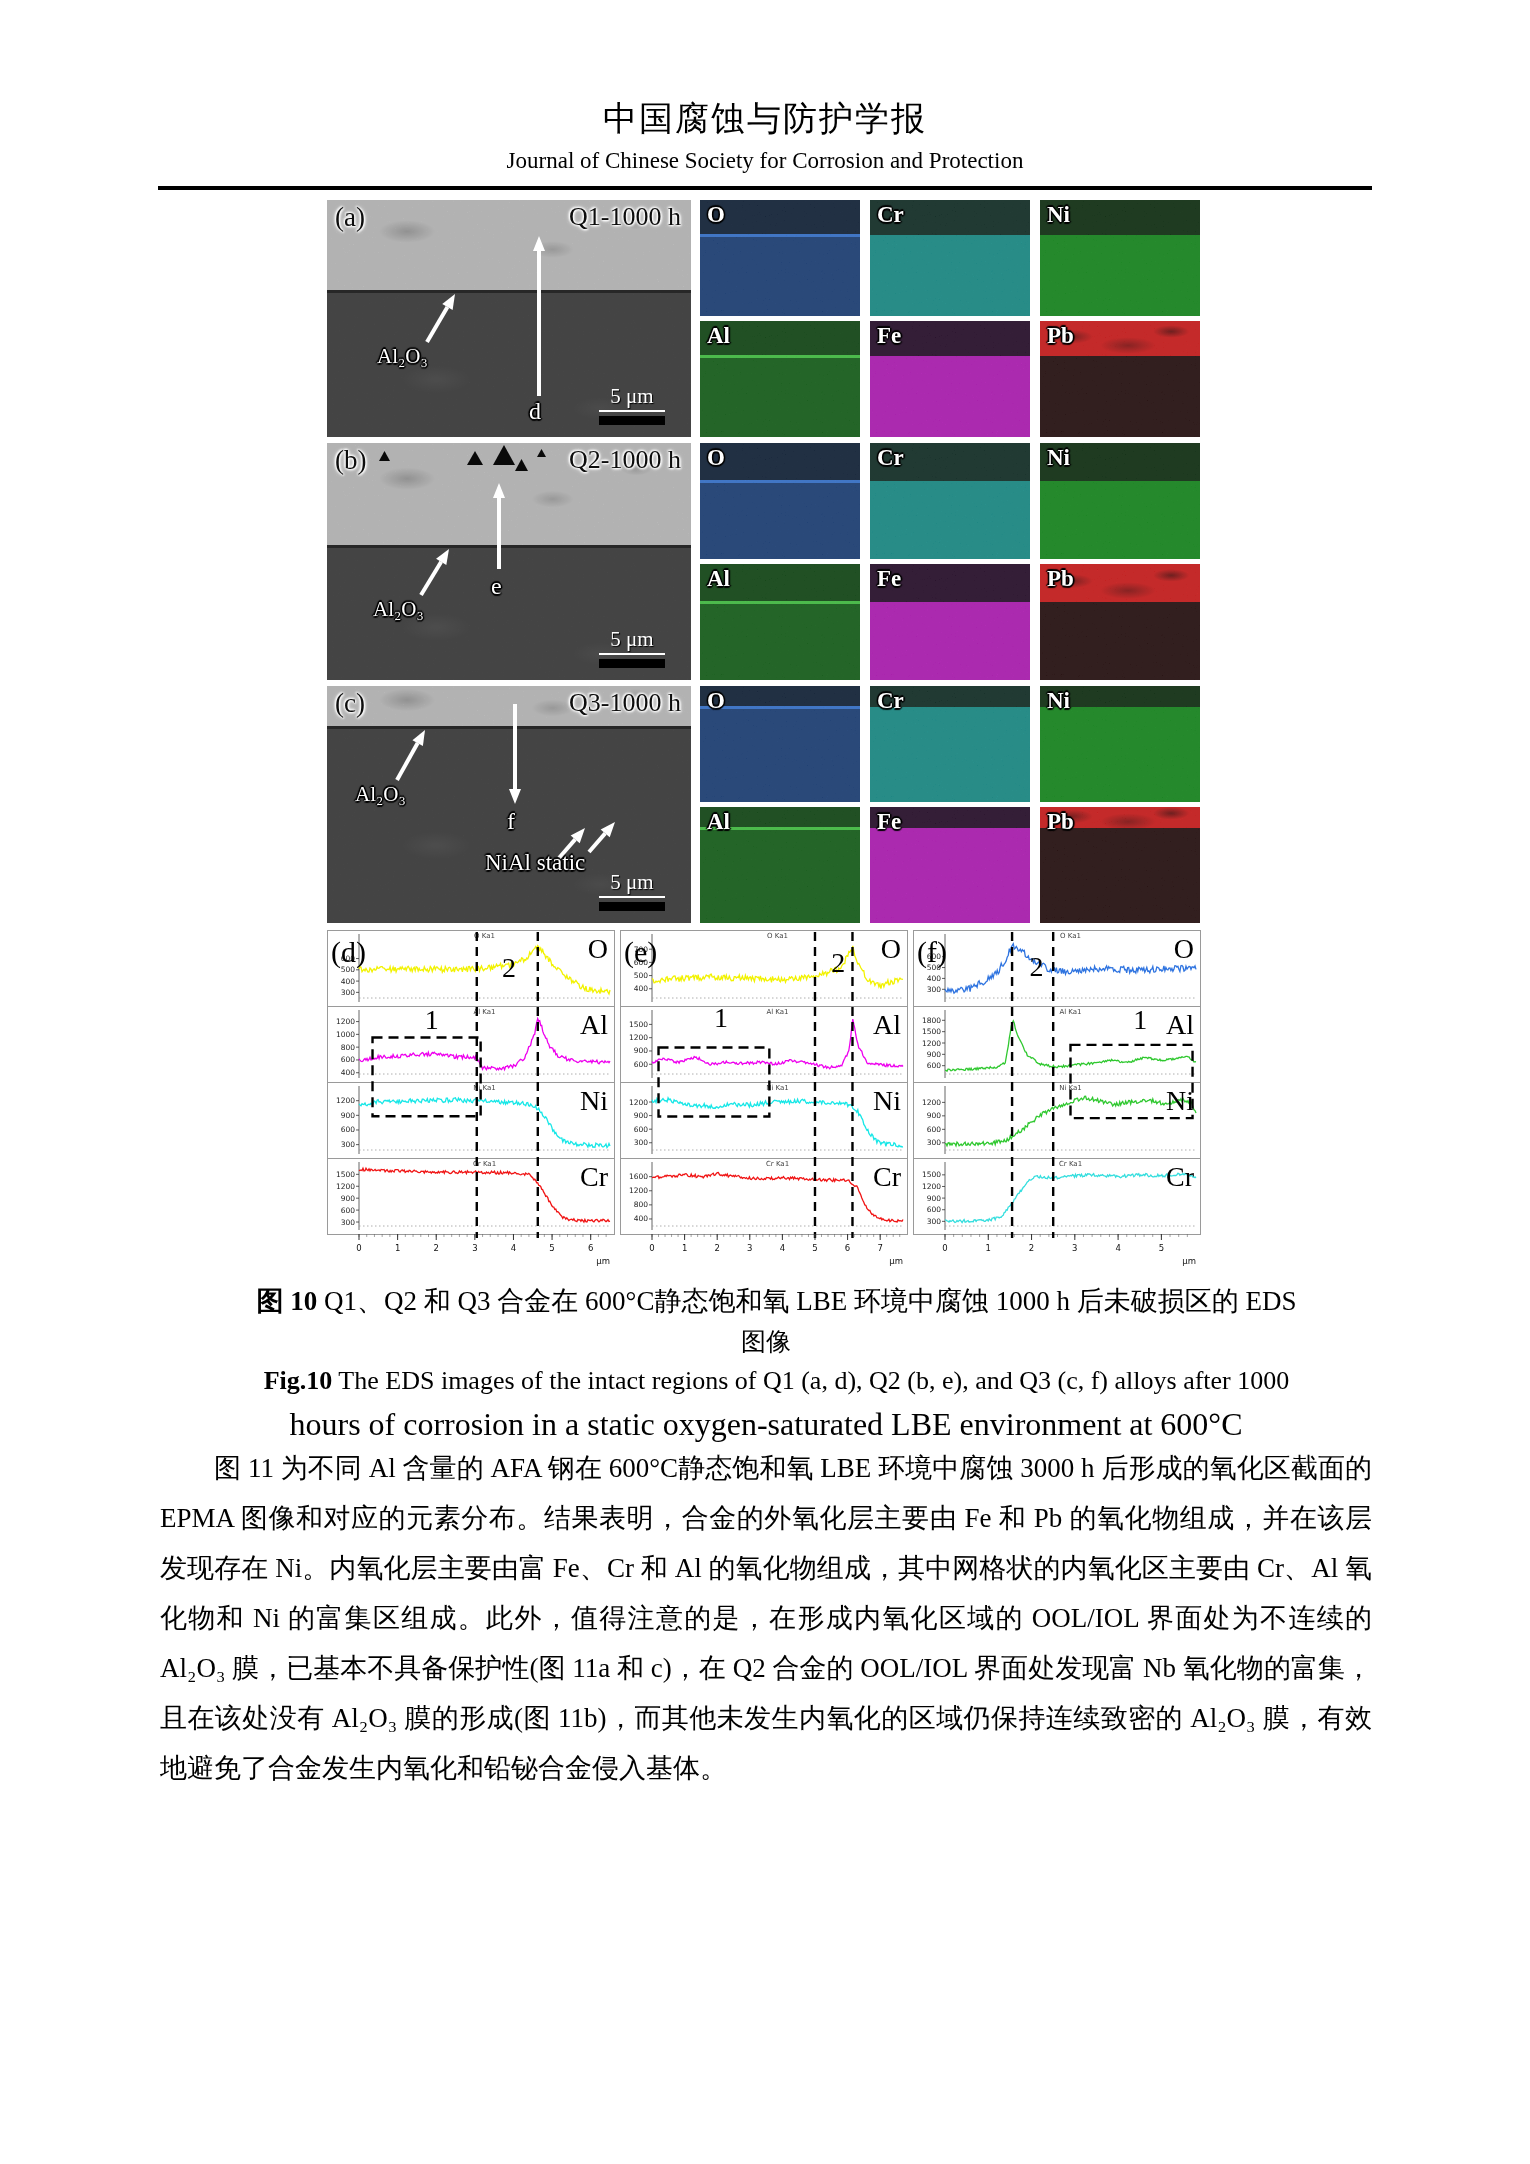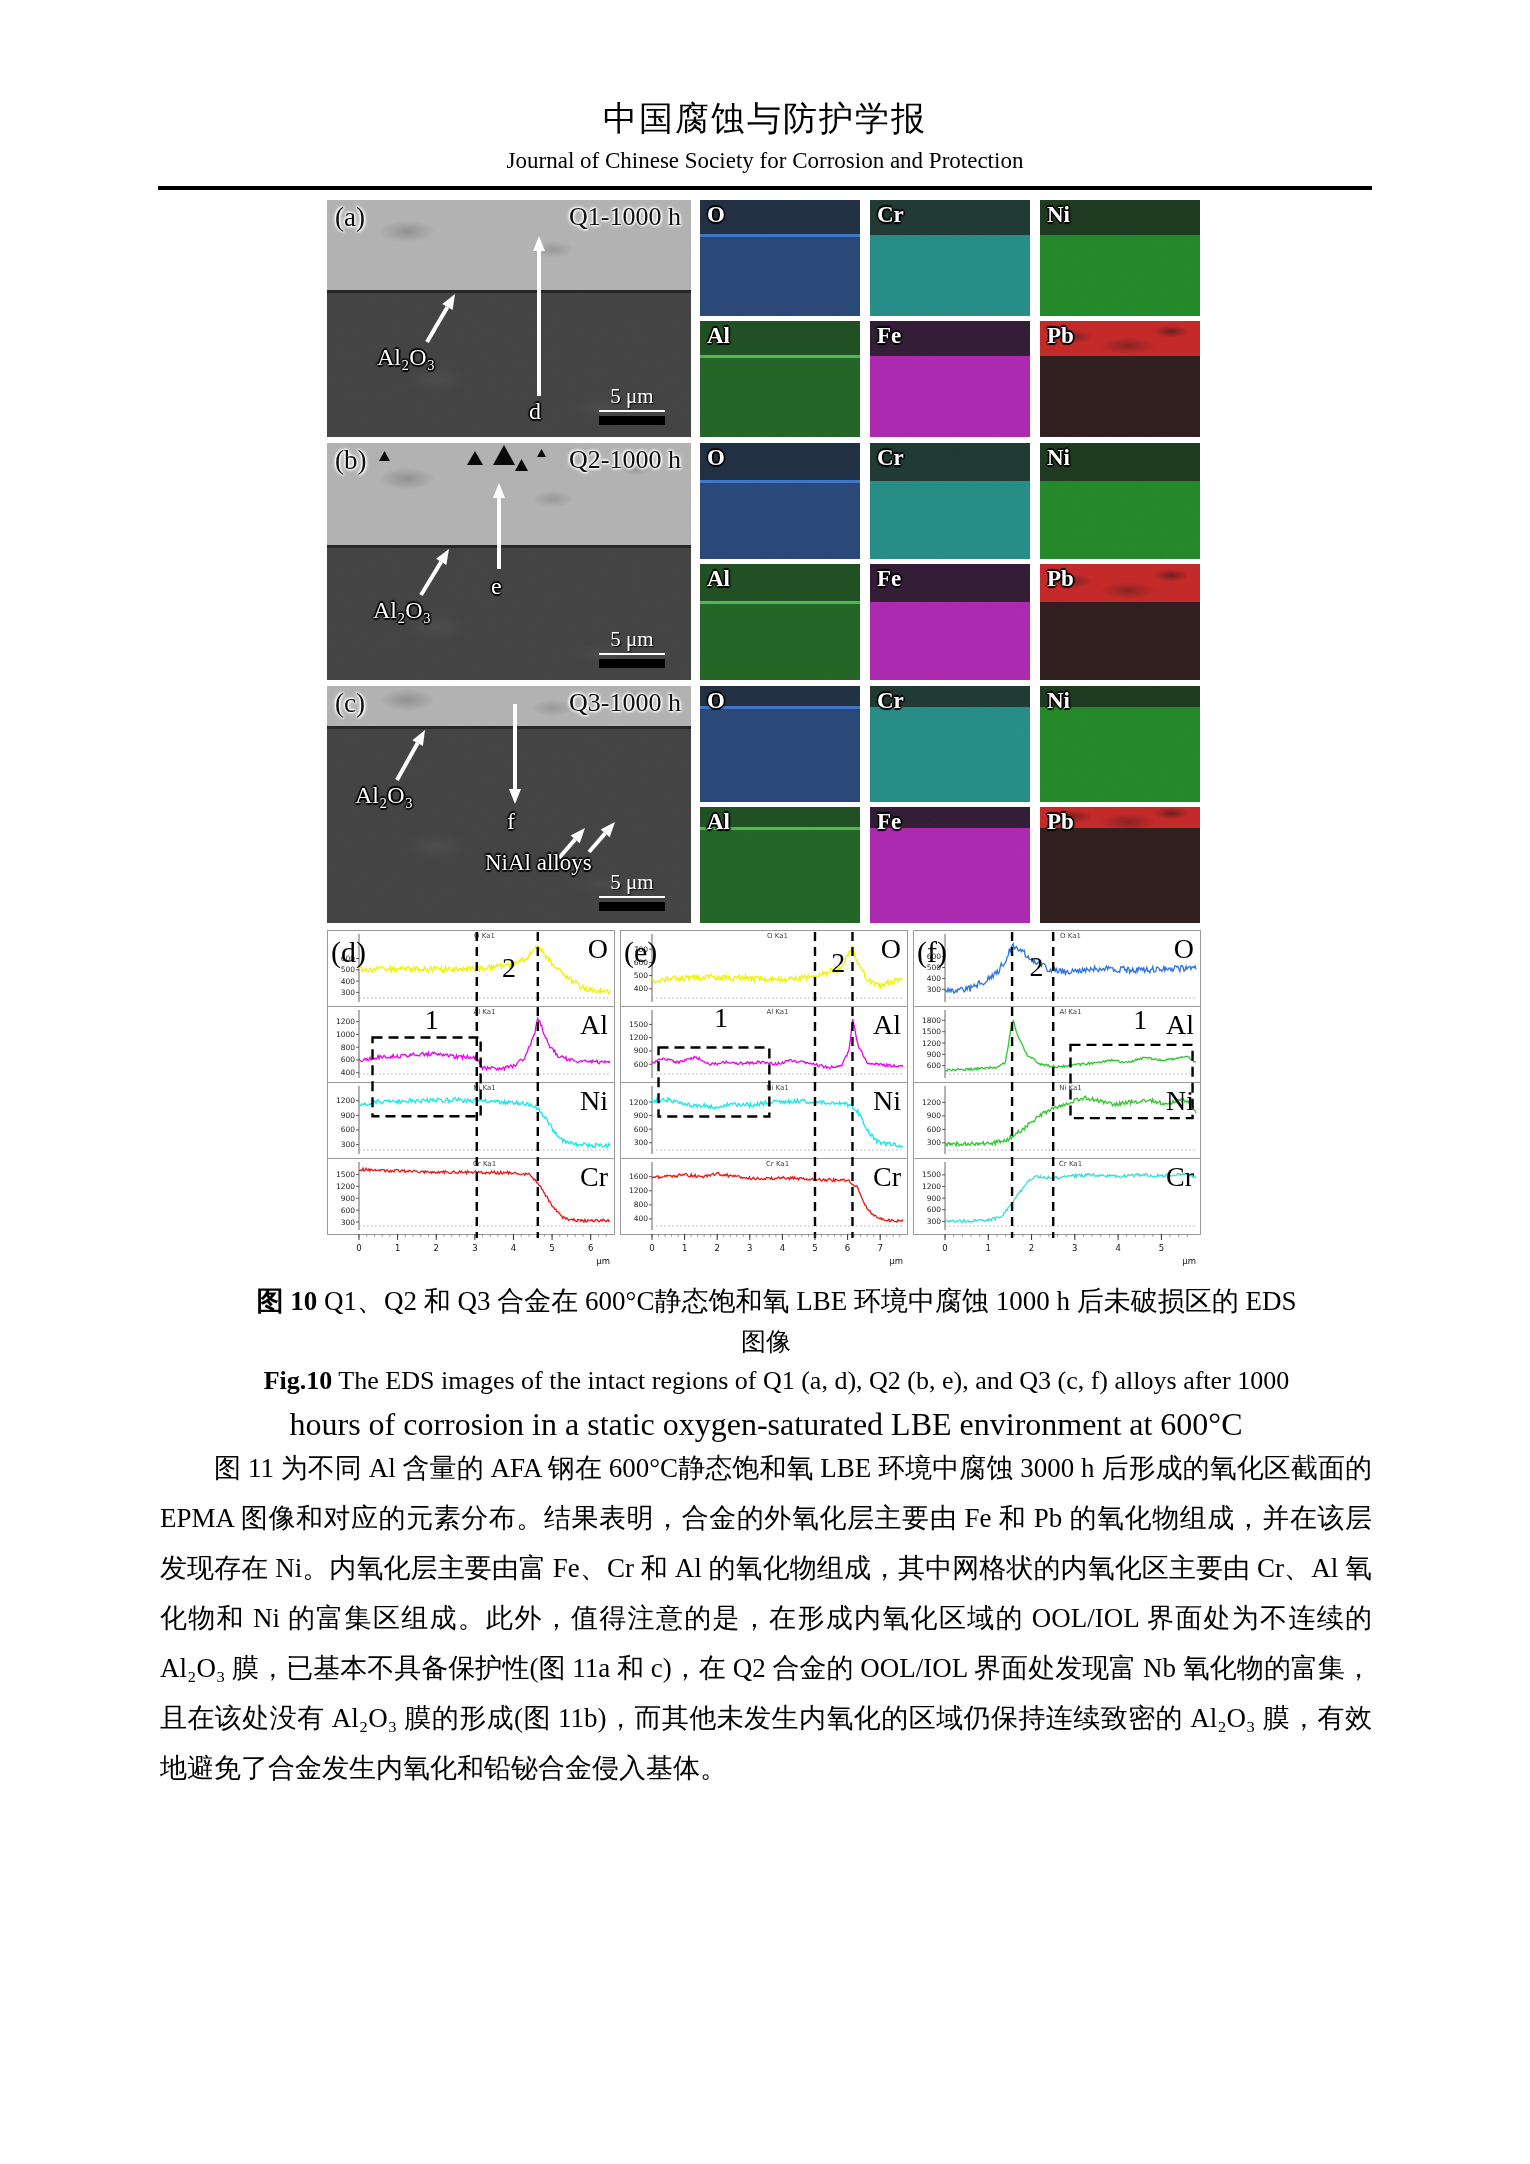--- a/index.html
+++ b/index.html
@@ -19,21 +19,21 @@
                       radial-gradient(ellipse 30px 12px at 62% 55%,rgba(0,0,0,.14),transparent 70%),
                       radial-gradient(ellipse 22px 10px at 85% 25%,rgba(0,0,0,.16),transparent 70%);
      border-bottom:3px solid #2c2c2c;}
   .sem-bottom{left:0;width:100%;background:#4d4d4d;
      background-image:radial-gradient(ellipse 50px 20px at 30% 60%,rgba(255,255,255,.05),transparent 70%),
                       radial-gradient(ellipse 40px 16px at 75% 80%,rgba(255,255,255,.04),transparent 70%);}
   .halo-dark{color:#0d0d0d;text-shadow:0 0 3px #fff,0 0 3px #fff,0 0 5px #fff,1px 1px 2px #fff,-1px -1px 2px #fff;}
   .halo-light{color:#ffffff;text-shadow:-1.6px 0 1px #000,1.6px 0 1px #000,0 -1.6px 1px #000,0 1.6px 1px #000,1px 1px 1px #000,-1px -1px 1px #000;}
   .panel-letter{font-size:27px;}
   .sample-label{font-size:26px;}
-  .oxide-label{font-size:24px;}
+  .oxide-label{font-size:21px;}
   .probe-label{font-size:24px;}
   .extra-label{font-size:23px;}
   .scalebar{text-align:center;}
   .scalebar .txt{font-size:21px;color:#fff;border-bottom:2px solid #fff;padding:0 4px 1px 4px;
                  text-shadow:1px 1px 1px #000;}
   .scalebar .bar{margin:4px auto 0 auto;width:66px;height:9px;background:#000;}
   .particle{position:absolute;background:#0b0b0b;clip-path:polygon(50% 0,100% 100%,0 100%);}
   .eds-tile{overflow:hidden;}
   .eds-strip{left:0;top:0;width:100%;}
   .eds-line{left:0;width:100%;height:3px;}
@@ -273,21 +273,21 @@
           <polygon points="188,118 194,103 182,103" fill="#fff"></polygon>
           <line x1="232" y1="172" x2="248.17604192373238" y2="153.33533624184727" stroke="#fff" stroke-width="4"></line>
           <polygon points="258,142 243.64190742699347,149.4057530113402 252.7101764204713,157.26491947235434" fill="#fff"></polygon>
           <line x1="262" y1="166" x2="278.1760419237324" y2="147.33533624184727" stroke="#fff" stroke-width="4"></line>
           <polygon points="288,136 273.6419074269935,143.4057530113402 282.71017642047127,151.26491947235434" fill="#fff"></polygon>
         </svg>
         <div class="abs panel-letter halo-dark" style="left: 8px; top: 2px;">(c)</div>
         <div class="abs sample-label halo-dark" style="right: 10px; top: 2px;">Q3-1000 h</div>
         <div class="abs oxide-label halo-light" style="left: 28px; top: 96px;">Al₂O₃</div>
         <div class="abs probe-label halo-light" style="left: 180px; top: 122px;">f</div>
-        <div class="abs extra-label halo-light" style="left: 158px; top: 164px;">NiAl alloys</div>
+        <div class="abs extra-label halo-light" style="left: 158px; top: 164px;">NiAl static</div>
         <div class="abs scalebar" style="right: 26px; bottom: 12px;">
           <div class="txt">5 μm</div>
           <div class="bar"></div>
         </div>
       </div>
       <div class="abs eds-tile" style="left: 373px; top: 0px; width: 160px; height: 116px; background: rgb(18, 58, 120);">
         <div class="abs eds-strip" style="height: 21px; background: rgb(8, 26, 51);"></div>
         <div class="abs eds-line" style="top: 20px; background: rgb(47, 116, 217);"></div>
         <svg class="noise" style="opacity: 0.12;">
           <rect width="100%" height="100%" filter="url(#grainW)"></rect>

